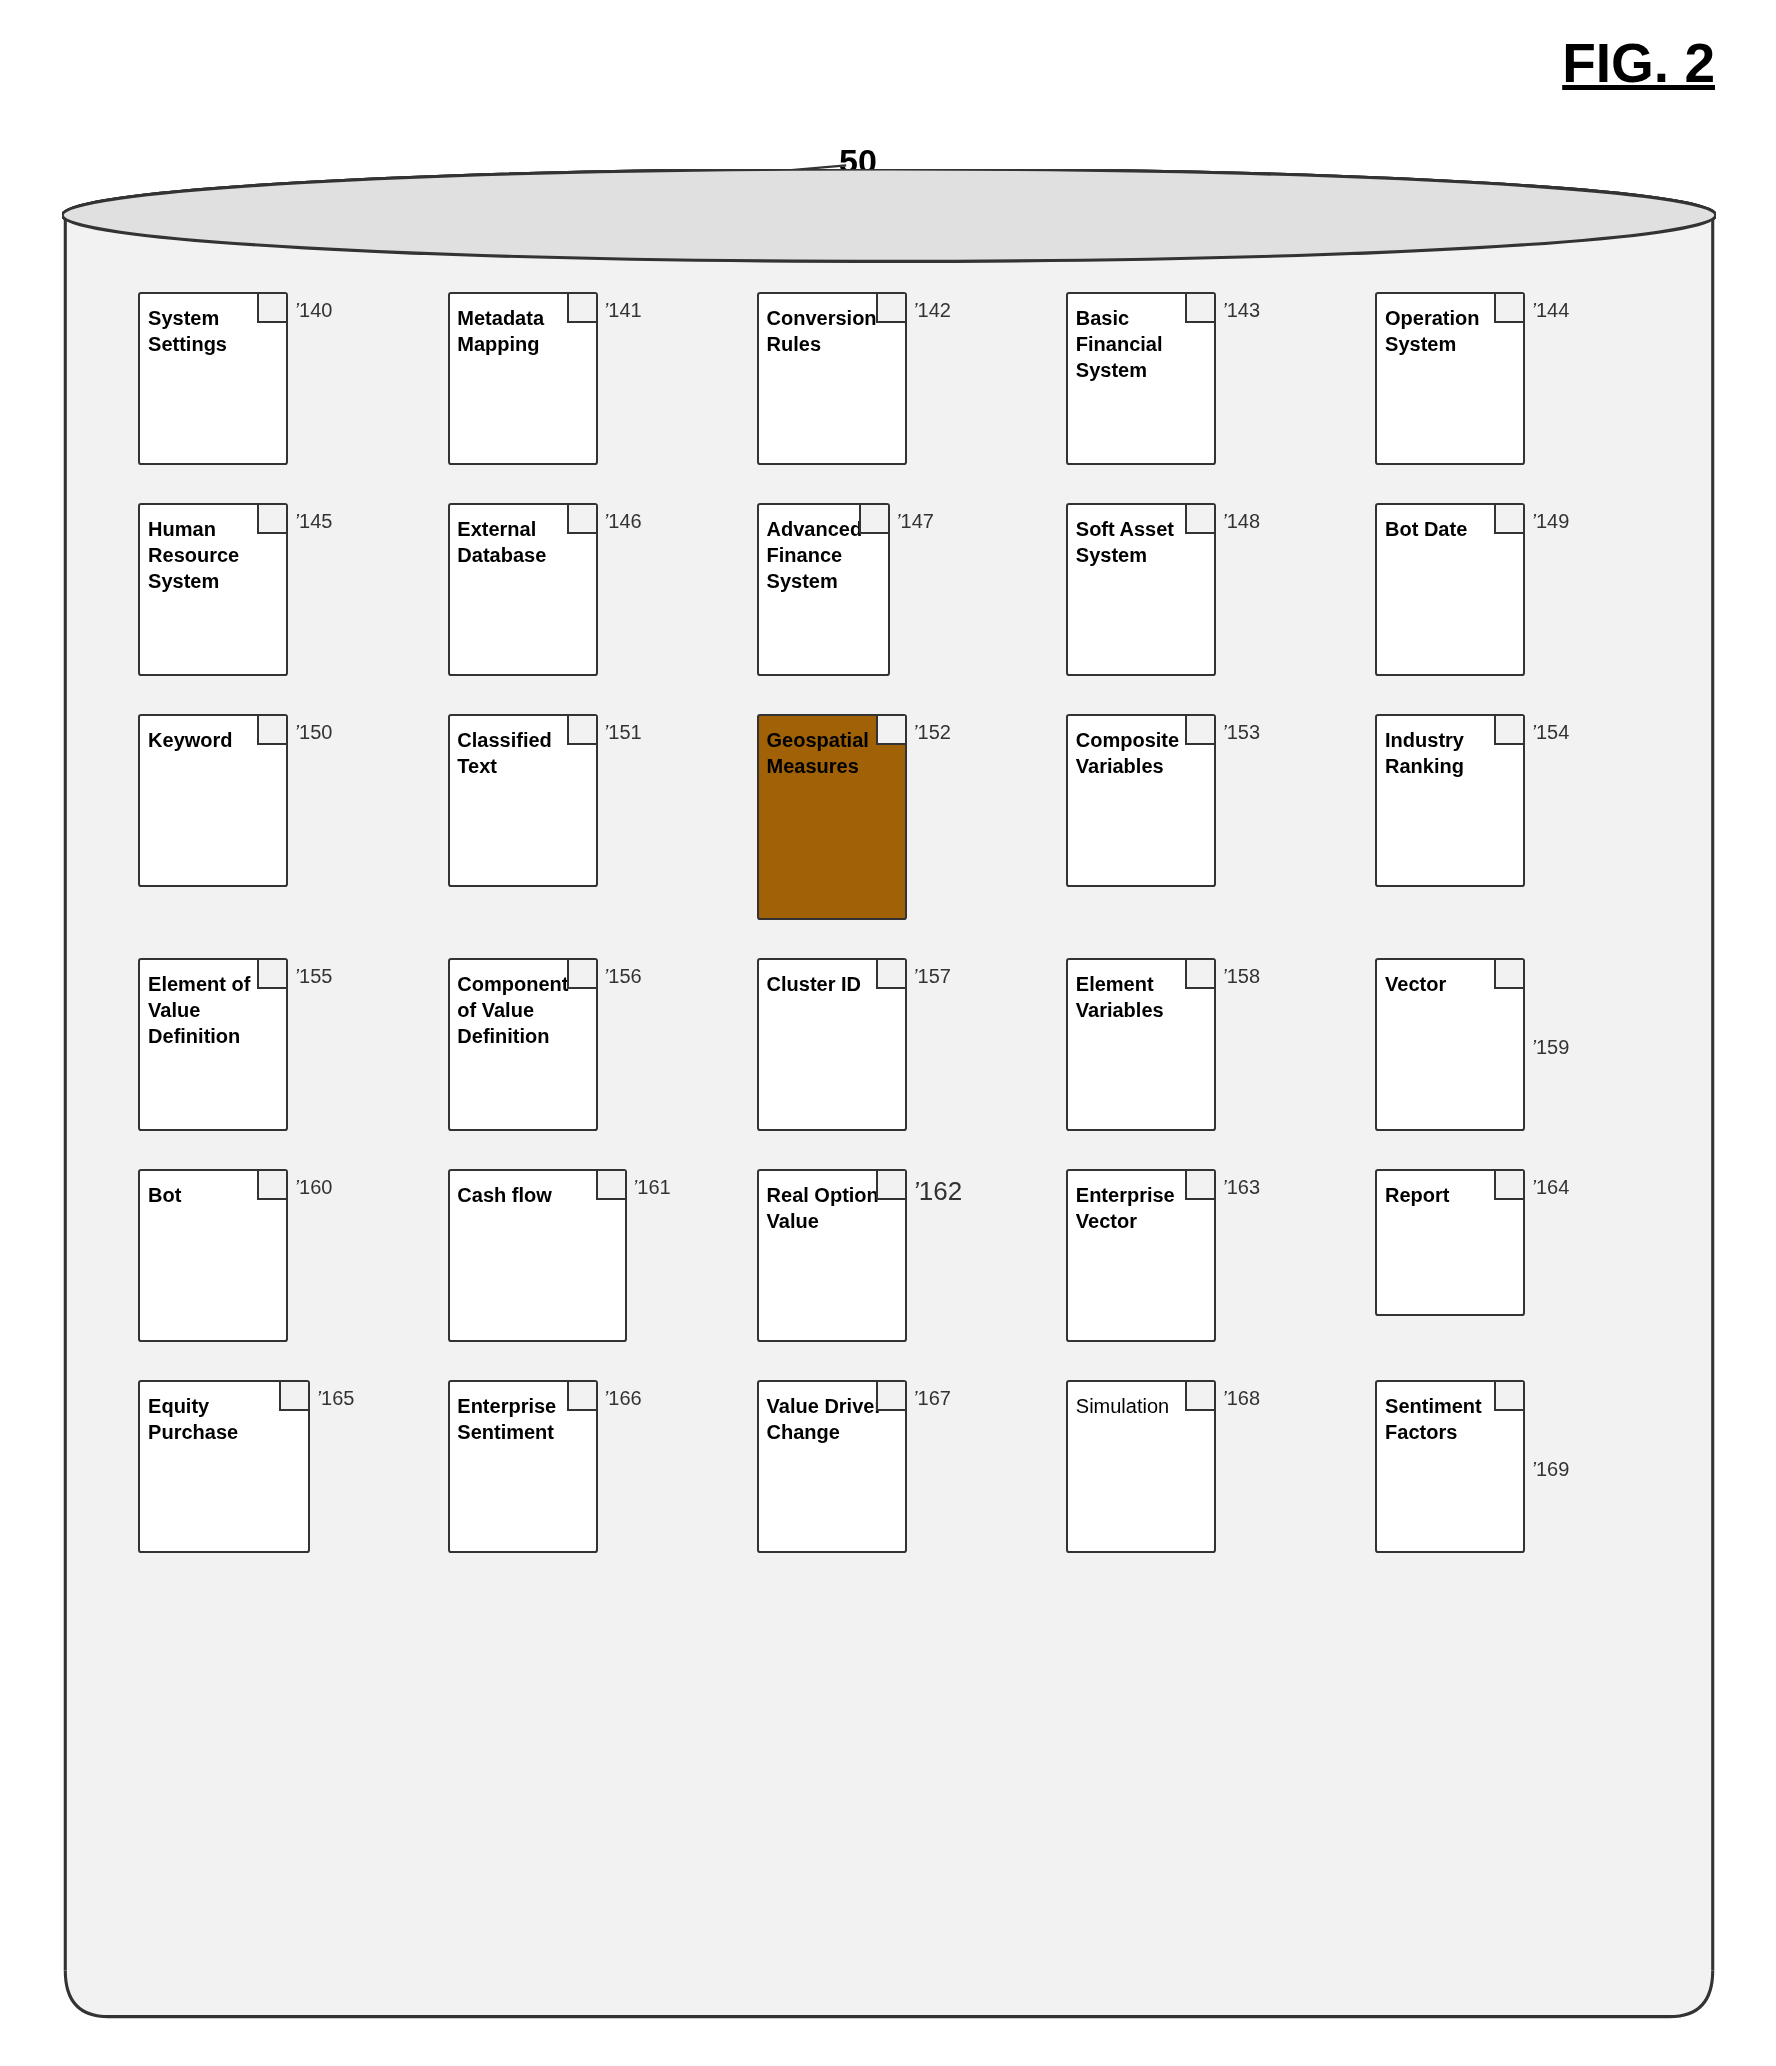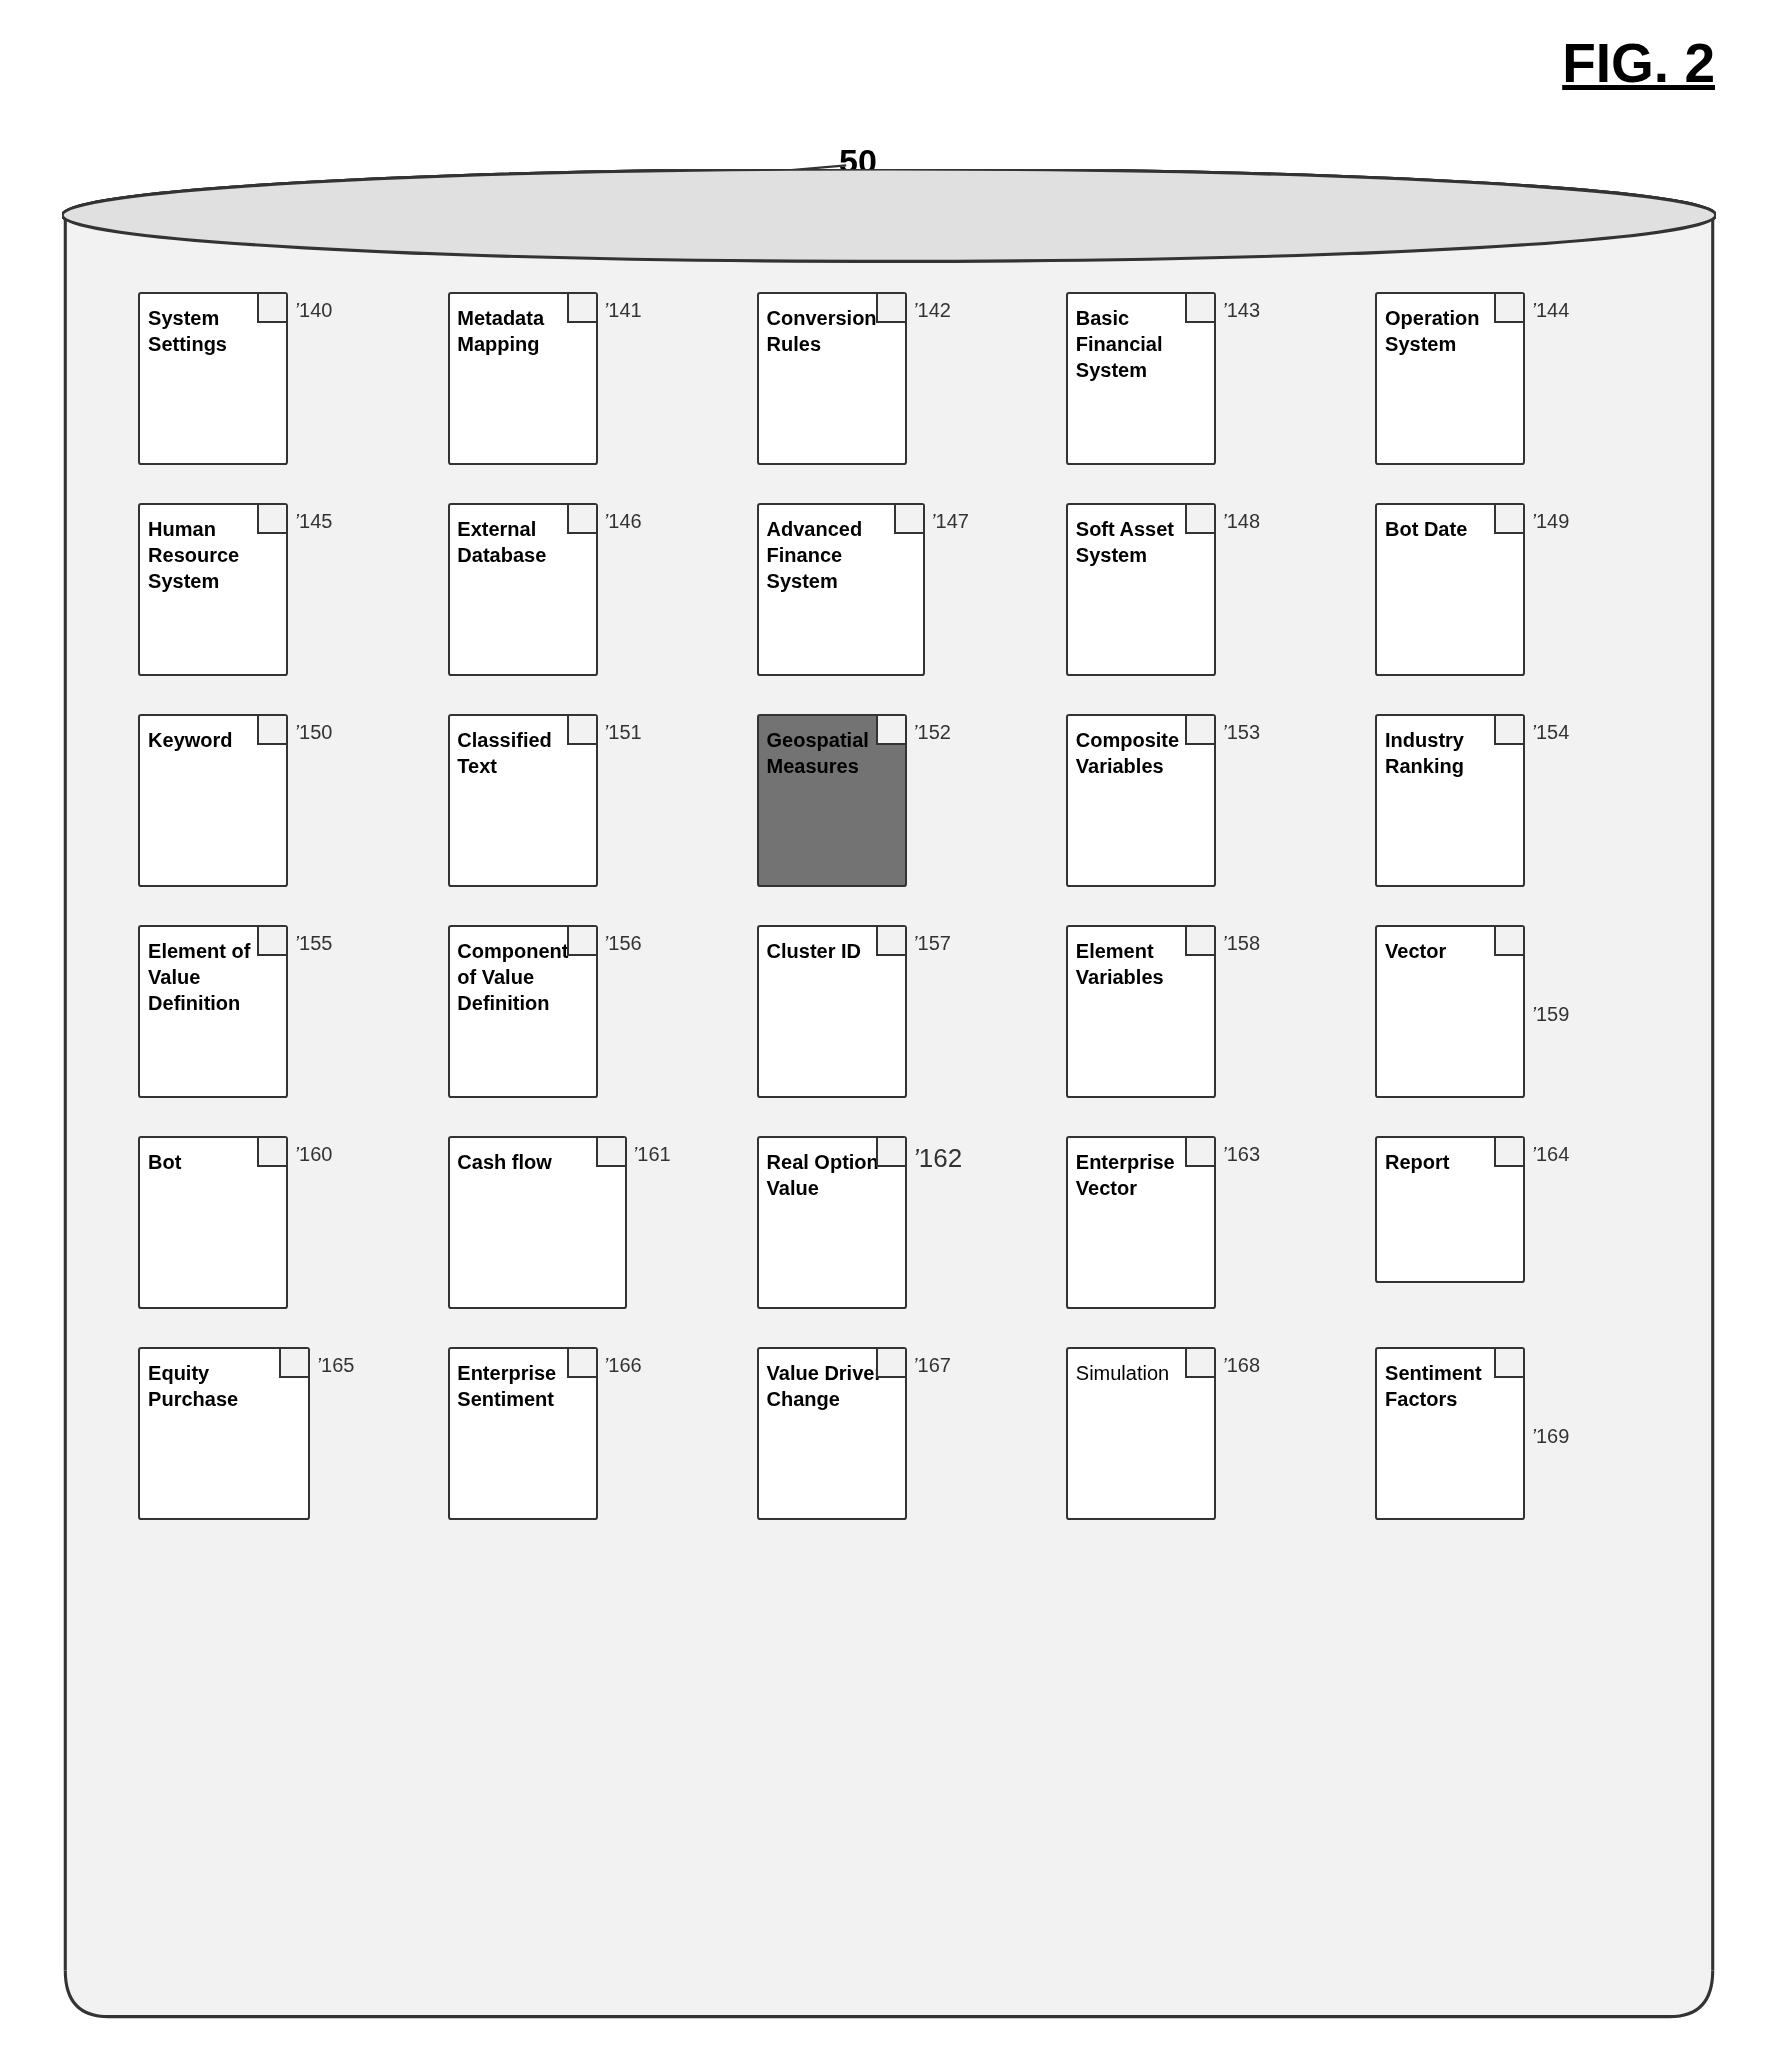--- a/index.html
+++ b/index.html
@@ -123,21 +123,21 @@
         <div style="position:absolute;top:0;right:0;width:0;height:0;border-style:solid;border-width:0 29px 29px 0;border-color:transparent #bbb transparent transparent;"></div>
         <div style="position:absolute;top:0;right:0;width:29px;height:29px;border-left:2.3px solid #333;border-bottom:2.3px solid #333;background:#f2f2f2;"></div>
         <div style="font-size:20px;font-weight:bold;padding:10.8px 7.7px;line-height:1.3;">External Database</div>
       </div>
       <div style="font-size:20px;color:#333;margin-left:6.2px;margin-top:6.2px;">
         <span style="font-style:italic;">’</span><span>146</span>
       </div>
     </div>
 
     <div style="display:flex; align-items:flex-start; position:relative;">
-      <div style="width:168px; height:173px; border:2.3px solid #333; background:#fff; position:relative; border-radius:3.1px; flex-shrink:0;">
+      <div style="width:133px; height:173px; border:2.3px solid #333; background:#fff; position:relative; border-radius:3.1px; flex-shrink:0;">
         <div style="position:absolute;top:0;right:0;width:0;height:0;border-style:solid;border-width:0 29px 29px 0;border-color:transparent #bbb transparent transparent;"></div>
         <div style="position:absolute;top:0;right:0;width:29px;height:29px;border-left:2.3px solid #333;border-bottom:2.3px solid #333;background:#f2f2f2;"></div>
         <div style="font-size:20px;font-weight:bold;padding:10.8px 7.7px;line-height:1.3;">Advanced Finance System</div>
       </div>
       <div style="font-size:20px;color:#333;margin-left:6.2px;margin-top:6.2px;">
         <span style="font-style:italic;">’</span><span>147</span>
       </div>
     </div>
 
     <div style="display:flex; align-items:flex-start; position:relative;">
@@ -178,21 +178,21 @@
         <div style="position:absolute;top:0;right:0;width:0;height:0;border-style:solid;border-width:0 29px 29px 0;border-color:transparent #bbb transparent transparent;"></div>
         <div style="position:absolute;top:0;right:0;width:29px;height:29px;border-left:2.3px solid #333;border-bottom:2.3px solid #333;background:#f2f2f2;"></div>
         <div style="font-size:20px;font-weight:bold;padding:10.8px 7.7px;line-height:1.3;">Classified Text</div>
       </div>
       <div style="font-size:20px;color:#333;margin-left:6.2px;margin-top:6.2px;">
         <span style="font-style:italic;">’</span><span>151</span>
       </div>
     </div>
 
     <div style="display:flex; align-items:flex-start; position:relative;">
-      <div style="width:150px; height:173px; border:2.3px solid #333; background:#737373; position:relative; border-radius:3.1px; flex-shrink:0;">
+      <div style="width:150px; height:206px; border:2.3px solid #333; background:#a16207; position:relative; border-radius:3.1px; flex-shrink:0;">
         <div style="position:absolute;top:0;right:0;width:0;height:0;border-style:solid;border-width:0 29px 29px 0;border-color:transparent #bbb transparent transparent;"></div>
         <div style="position:absolute;top:0;right:0;width:29px;height:29px;border-left:2.3px solid #333;border-bottom:2.3px solid #333;background:#f2f2f2;"></div>
         <div style="font-size:20px;font-weight:bold;padding:10.8px 7.7px;line-height:1.3;">Geospatial Measures</div>
       </div>
       <div style="font-size:20px;color:#333;margin-left:6.2px;margin-top:6.2px;">
         <span style="font-style:italic;">’</span><span>152</span>
       </div>
     </div>
 
     <div style="display:flex; align-items:flex-start; position:relative;">

